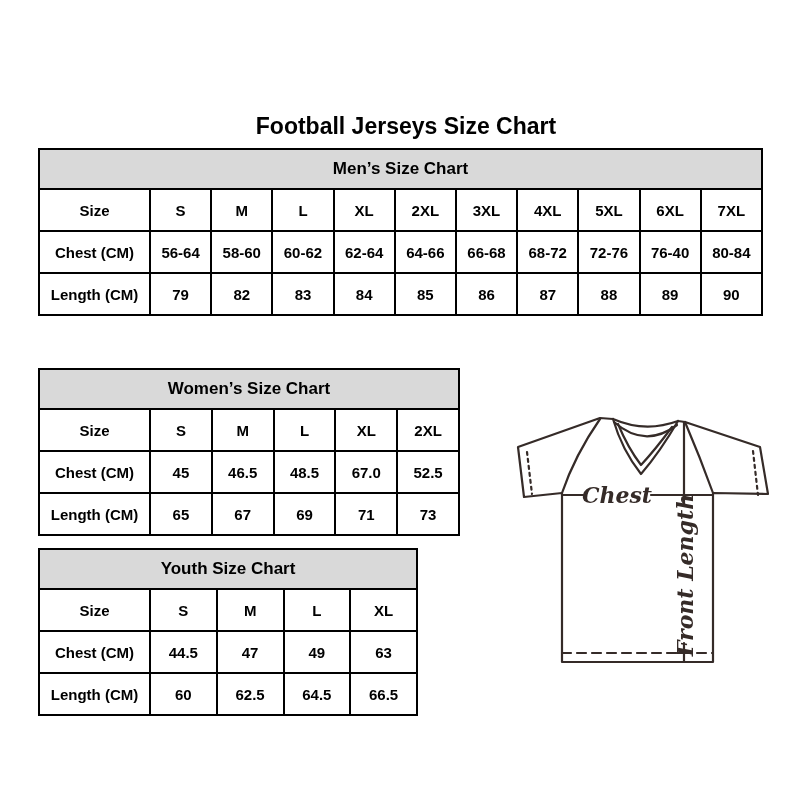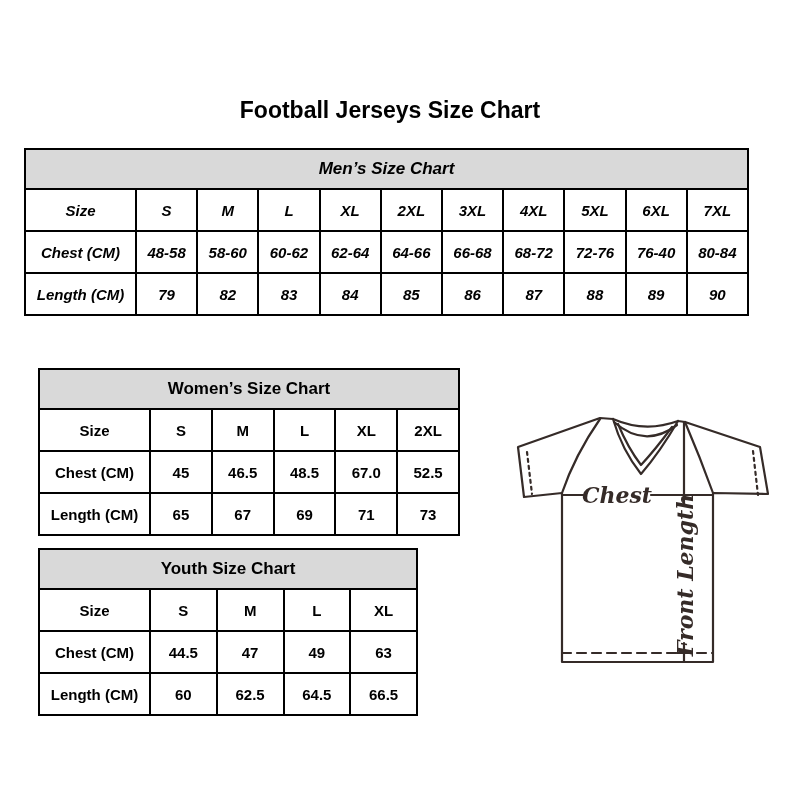--- a/index.html
+++ b/index.html
@@ -1,37 +1,37 @@
 <!DOCTYPE html>
 <html><head>
 <meta charset="utf-8">
 <style>
   html,body{margin:0;padding:0;background:#fff;}
   .canvas{
     position:relative;width:800px;height:800px;background:#ffffff;overflow:hidden;
     font-family:"Liberation Sans", sans-serif;color:#000;
   }
   .page-title{
-    position:absolute;top:97px;left:0;width:780px;margin:0;
+    position:absolute;top:97px;left:0;width:780px;margin:16px;
     text-align:center;font-size:23px;font-weight:bold;color:#000;
   }
   table.size-table{
     position:absolute;border-collapse:collapse;table-layout:fixed;
     background:#fff;
   }
   table.size-table th, table.size-table td{
     border:2px solid #000;height:40px;padding:0 2px;
     text-align:center;vertical-align:middle;
     font-weight:bold;font-size:15px;color:#000;
     overflow:hidden;white-space:nowrap;
   }
   table.size-table th.table-title{
     background:#d9d9d9;font-size:17px;height:38px;
   }
-  #mens-table{left:24px;top:148px;width:725px;font-style:italic;}
+  #mens-table{left:38px;top:148px;width:725px;}
   #womens-table{left:38px;top:368px;width:422px;}
   #youth-table{left:38px;top:548px;width:380px;}
   .jersey-svg{position:absolute;left:505px;top:405px;}
   .jersey-label{
     font-family:"DejaVu Serif", serif;font-style:italic;font-weight:bold;
     font-size:22px;fill:#352b28;
   }
 </style>
 </head>
 <body>
@@ -58,21 +58,21 @@
           <td>XL</td>
           <td>2XL</td>
           <td>3XL</td>
           <td>4XL</td>
           <td>5XL</td>
           <td>6XL</td>
           <td>7XL</td>
         </tr>
         <tr>
           <td>Chest (CM)</td>
-          <td>48-58</td>
+          <td>56-64</td>
           <td>58-60</td>
           <td>60-62</td>
           <td>62-64</td>
           <td>64-66</td>
           <td>66-68</td>
           <td>68-72</td>
           <td>72-76</td>
           <td>76-40</td>
           <td>80-84</td>
         </tr>

